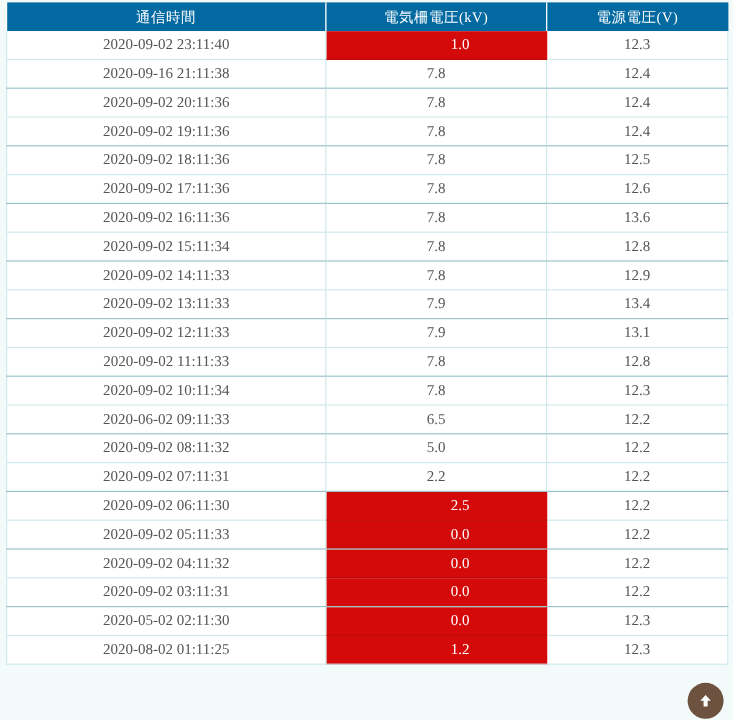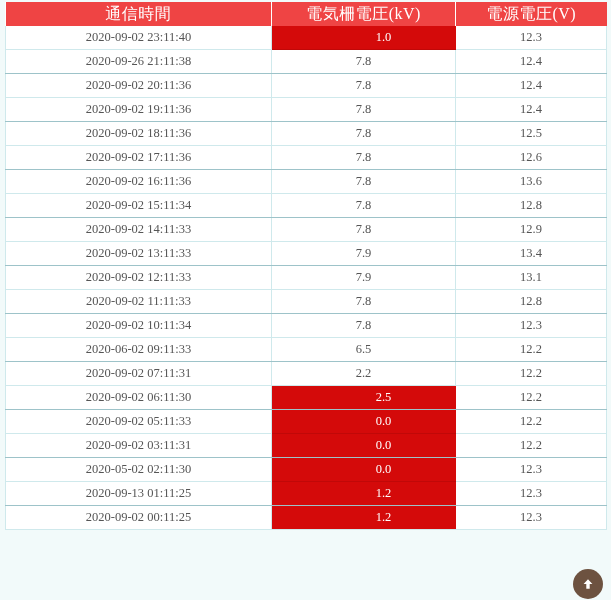--- a/index.html
+++ b/index.html
@@ -28,24 +28,24 @@
     table-layout: fixed;
     background: #ffffff;
   }
 
   table.data-table col.col-time { width: 266px; }
   table.data-table col.col-fence { width: 184px; }
   table.data-table col.col-power { width: 151px; }
 
   thead th {
     height: 24px;
-    background: #ef4444;
+    background: #0369a1;
     color: #ffffff;
     font-weight: normal;
-    font-size: 16px;
+    font-size: 12px;
     text-align: center;
     vertical-align: middle;
     padding: 0;
     border: none;
     letter-spacing: 0.5px;
     margin-left: 12px;
   }
   thead th.th-fence {
     border-left: 1px solid #ffffff;
     border-right: 1px solid #ffffff;
@@ -117,21 +117,21 @@
         <th class="th-power">電源電圧(V)</th>
       </tr>
     </thead>
     <tbody id="table-body">
         <tr>
           <td class="cell-time">2020-09-02 23:11:40</td>
           <td class="cell-fence alert">1.0</td>
           <td class="cell-power">12.3</td>
         </tr>
         <tr>
-          <td class="cell-time">2020-09-26 21:11:38</td>
+          <td class="cell-time">2020-09-16 21:11:38</td>
           <td class="cell-fence">7.8</td>
           <td class="cell-power">12.4</td>
         </tr>
         <tr>
           <td class="cell-time">2020-09-02 20:11:36</td>
           <td class="cell-fence">7.8</td>
           <td class="cell-power">12.4</td>
         </tr>
         <tr>
           <td class="cell-time">2020-09-02 19:11:36</td>
@@ -182,51 +182,56 @@
           <td class="cell-time">2020-09-02 10:11:34</td>
           <td class="cell-fence">7.8</td>
           <td class="cell-power">12.3</td>
         </tr>
         <tr>
           <td class="cell-time">2020-06-02 09:11:33</td>
           <td class="cell-fence">6.5</td>
           <td class="cell-power">12.2</td>
         </tr>
         <tr>
+          <td class="cell-time">2020-09-02 08:11:32</td>
+          <td class="cell-fence">5.0</td>
+          <td class="cell-power">12.2</td>
+        </tr>
+        <tr>
           <td class="cell-time">2020-09-02 07:11:31</td>
           <td class="cell-fence">2.2</td>
           <td class="cell-power">12.2</td>
         </tr>
         <tr>
           <td class="cell-time">2020-09-02 06:11:30</td>
           <td class="cell-fence alert">2.5</td>
           <td class="cell-power">12.2</td>
         </tr>
         <tr>
           <td class="cell-time">2020-09-02 05:11:33</td>
           <td class="cell-fence alert">0.0</td>
           <td class="cell-power">12.2</td>
         </tr>
         <tr>
+          <td class="cell-time">2020-09-02 04:11:32</td>
+          <td class="cell-fence alert">0.0</td>
+          <td class="cell-power">12.2</td>
+        </tr>
+        <tr>
           <td class="cell-time">2020-09-02 03:11:31</td>
           <td class="cell-fence alert">0.0</td>
           <td class="cell-power">12.2</td>
         </tr>
         <tr>
           <td class="cell-time">2020-05-02 02:11:30</td>
           <td class="cell-fence alert">0.0</td>
           <td class="cell-power">12.3</td>
         </tr>
         <tr>
-          <td class="cell-time">2020-09-13 01:11:25</td>
-          <td class="cell-fence alert">1.2</td>
-          <td class="cell-power">12.3</td>
-        </tr>
-        <tr>
-          <td class="cell-time">2020-09-02 00:11:25</td>
+          <td class="cell-time">2020-08-02 01:11:25</td>
           <td class="cell-fence alert">1.2</td>
           <td class="cell-power">12.3</td>
         </tr>
       </tbody>
   </table>
 </div>
 
 <button id="scroll-top-button">
   <span>
     <svg width="14" height="14" viewBox="0 0 14 14" aria-hidden="true">

